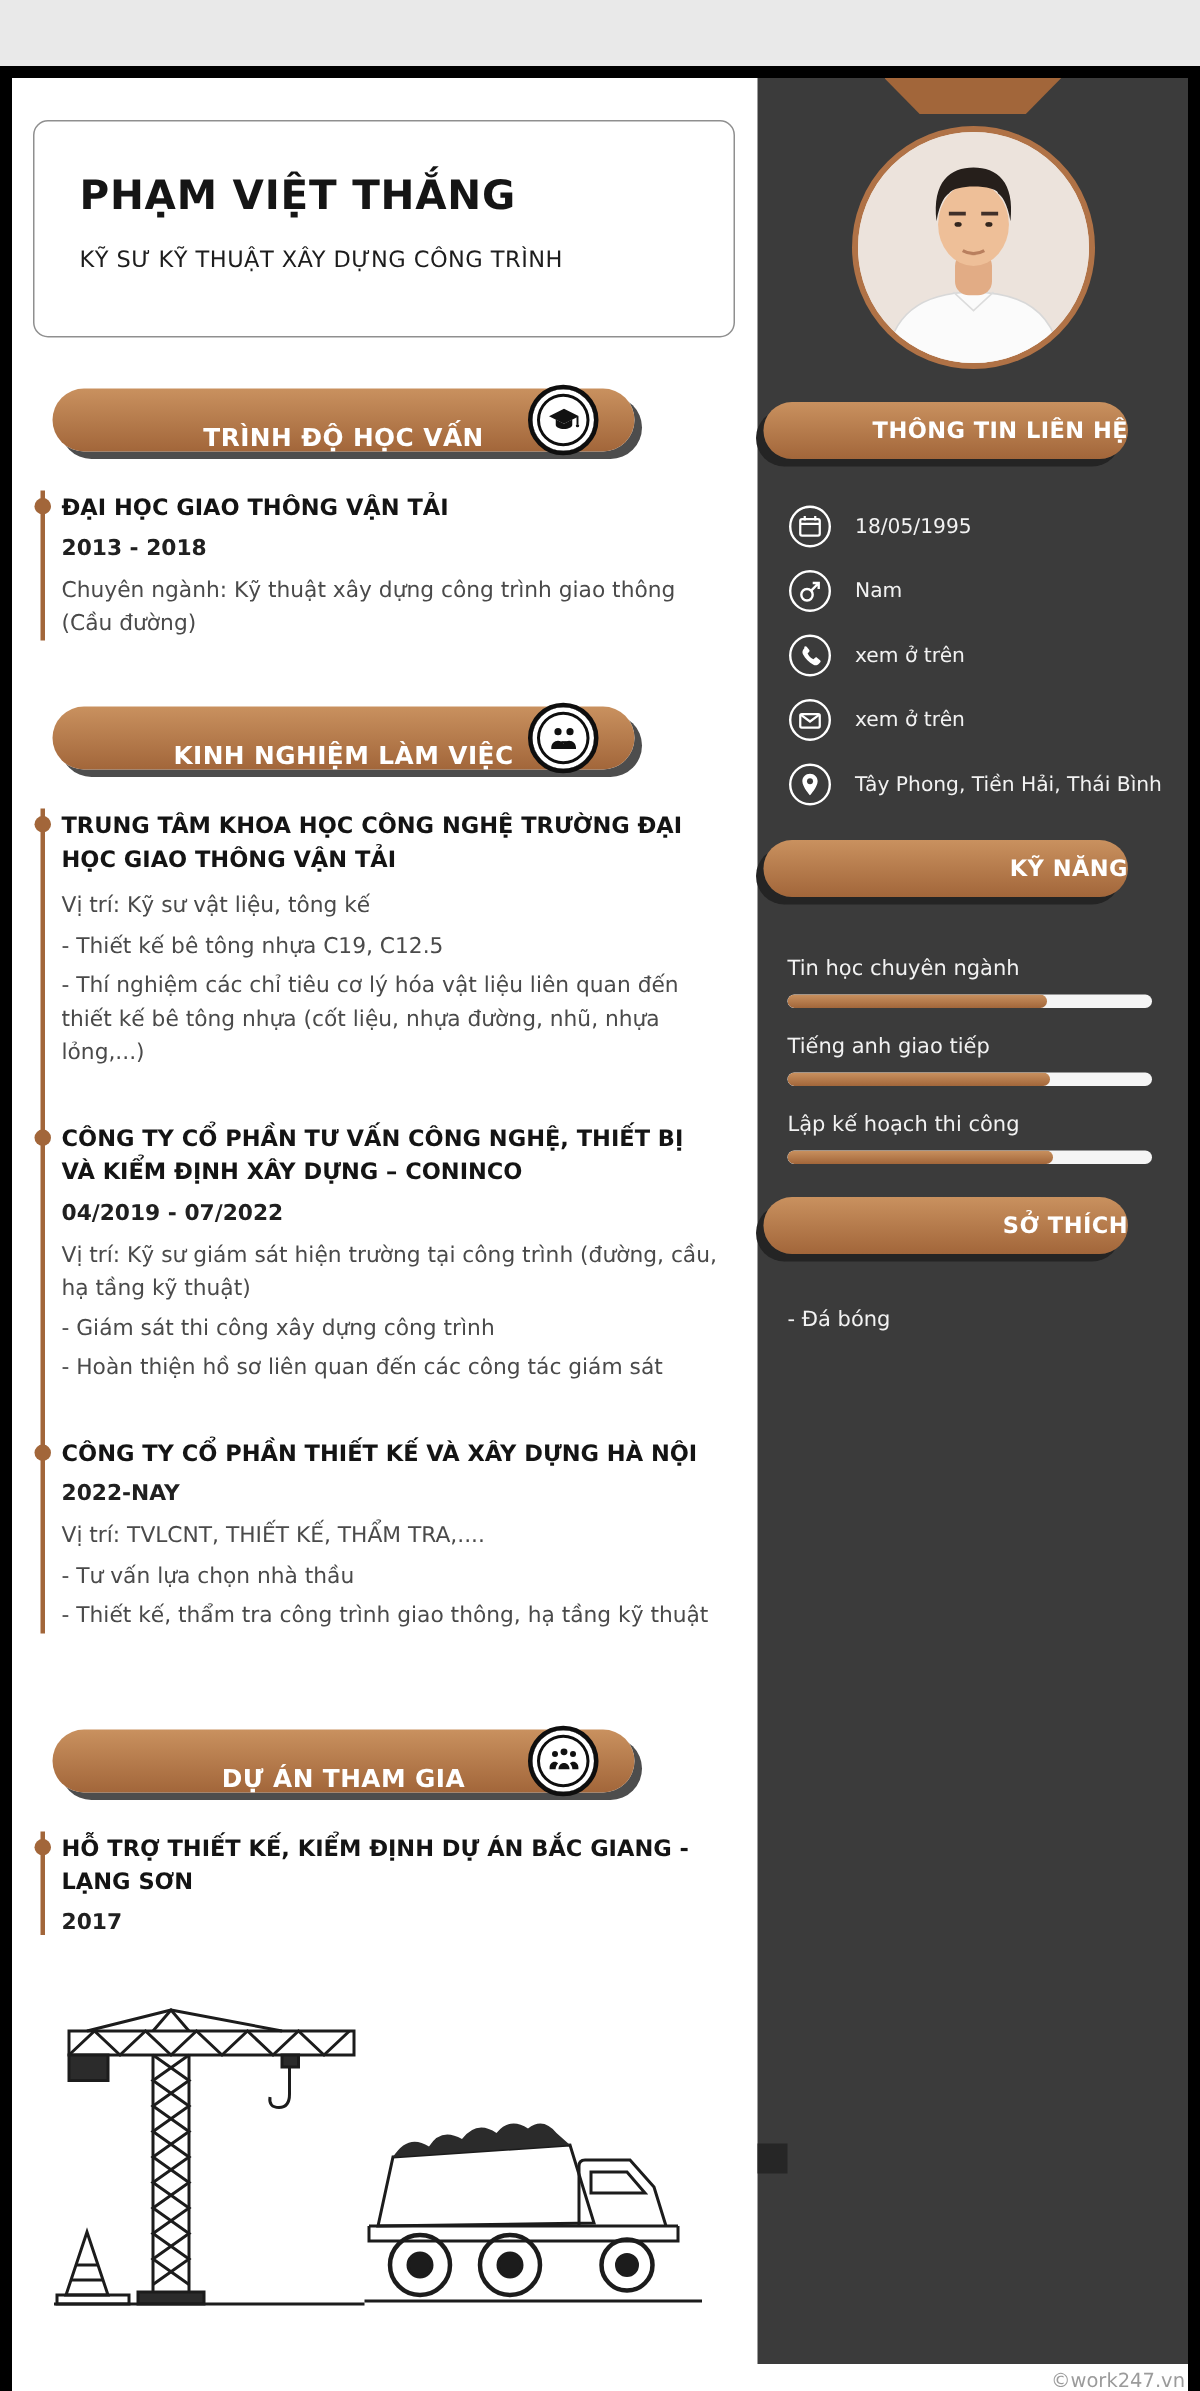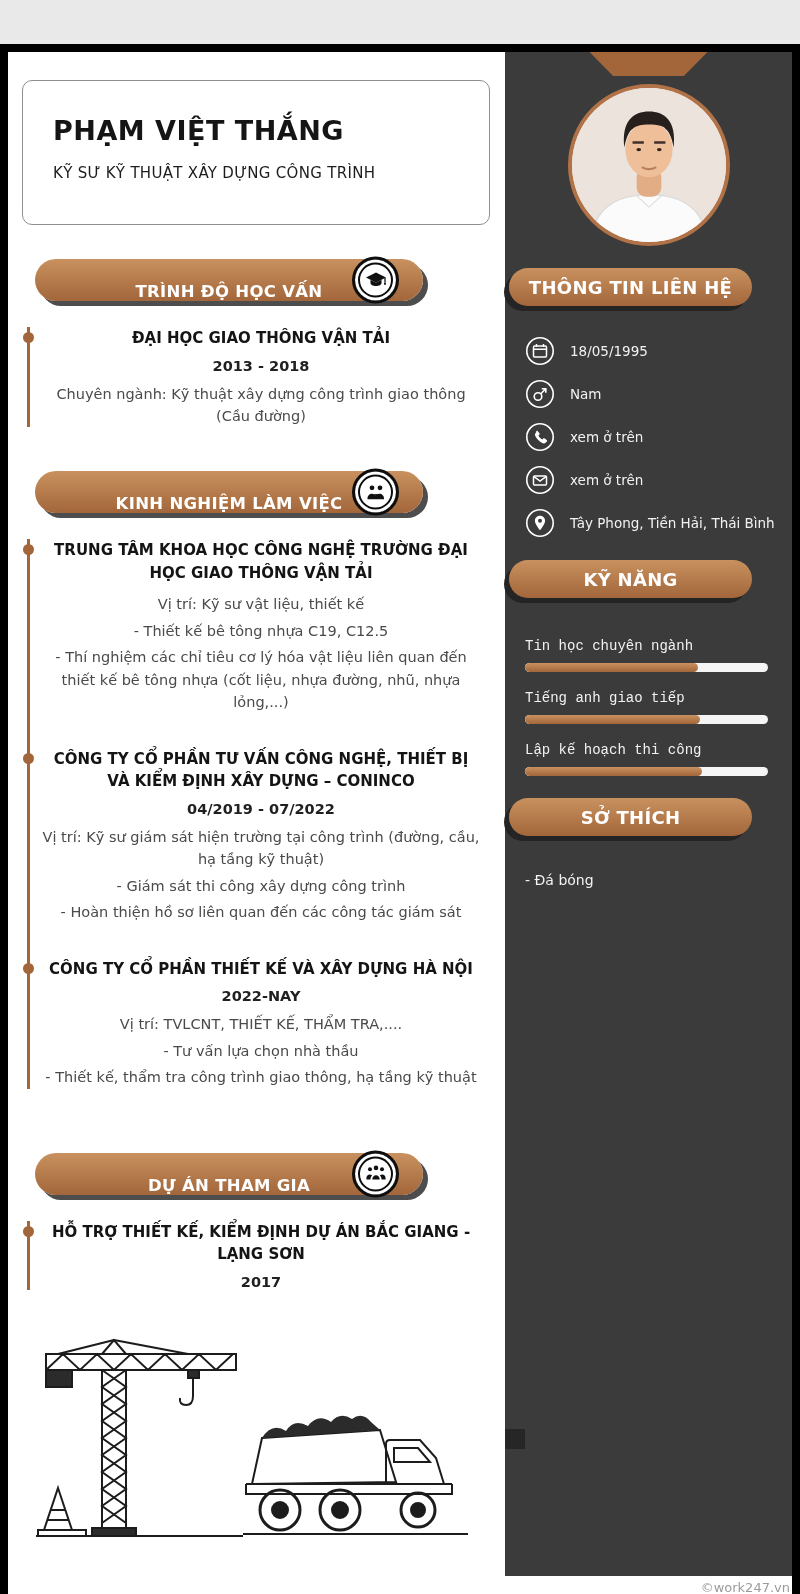--- a/index.html
+++ b/index.html
@@ -17,21 +17,21 @@
   .pill-row { position:relative; margin-left:13px; width:388px; }
   .pill { height:42px; border-radius:21px; background:linear-gradient(180deg,#c9915f 0%,#a2663a 100%);
           box-shadow:5px 5px 0 #4d4d4d; display:flex; align-items:flex-end; justify-content:center;
           color:#fff; font-weight:700; font-size:16.5px; letter-spacing:.3px; }
   .pill-circle { position:absolute; right:24px; top:50%; transform:translateY(-50%);
           width:47px; height:47px; border-radius:50%; background:#fff; border:3px solid #0e0e0e;
           box-shadow: inset 0 0 0 3px #fff, inset 0 0 0 5px #0e0e0e;
           display:flex; align-items:center; justify-content:center; }
   .pill-circle svg { width:24px; height:24px; }
 
-  .timeline { margin:26px 24px 44px 5px; padding-left:11px; border-left:3px solid #a2663a;text-align:center; }
+  .timeline { margin:26px 24px 44px 5px; padding-left:11px; border-left:3px solid #a2663a; }
   .timeline.projects { margin-bottom:0; }
   .entry { position:relative; margin-bottom:34px; }
   .entry:last-child { margin-bottom:0; }
   .entry::before { content:""; position:absolute; left:-18px; top:5px; width:11px; height:11px; border-radius:50%; background:#a2663a; }
   .entry h4 { font-size:15px; font-weight:700; color:#141414; line-height:1.5; }
   .period { margin-top:8px; font-size:14.5px; font-weight:700; color:#202020; }
   .desc { margin-top:9px; font-size:14.5px; color:#4a4a4a; line-height:1.55; }
   .desc + .desc { margin-top:4px; }
   .exp-timeline { margin-bottom:64px; }
 
@@ -40,32 +40,32 @@
   
   .sidebar { position:absolute; left:497px; top:0; width:287px; height:1524px; background:#3b3b3b; }
   .ribbon { width:118px; height:24px; margin:0 auto; background:#a2663a;
             clip-path:polygon(0 0,100% 0,80% 100%,20% 100%); }
   .avatar { width:162px; height:162px; margin:8px auto 0; border-radius:50%; border:4px solid #b07246;
             overflow:hidden; background:#ece3dc; }
   .avatar svg { width:100%; height:100%; display:block; }
 
   .side-pill { margin:22px 40px 0 4px; height:38px; border-radius:19px;
             background:linear-gradient(180deg,#c9915f 0%,#a2663a 100%);
-            box-shadow:-5px 5px 0 #242424; display:flex; align-items:center; justify-content:center;
-            color:#fff; font-weight:700; font-size:18px; letter-spacing:.3px; }
+            box-shadow:-5px 5px 0 #242424; display:flex; align-items:center; justify-content:flex-end;
+            color:#fff; font-weight:700; font-size:15px; letter-spacing:.3px; }
 
   .contact-list { list-style:none; margin:30px 14px 0 20px; }
   .contact-item { display:flex; align-items:center; gap:15px; margin-bottom:13px;
             color:#f2f2f2; font-size:13.5px; line-height:1.35; }
   .cicon { width:30px; height:30px; flex:0 0 30px; }
   .cicon svg { width:30px; height:30px; display:block; }
 
   .skills { margin:40px 24px 0 20px; }
   .skill { margin-bottom:18px; }
-  .skill-label { color:#f2f2f2; font-size:14px; margin-bottom:9px;font-family:Liberation Mono, monospace; }
+  .skill-label { color:#f2f2f2; font-size:14px; margin-bottom:9px; }
   .skill-track { height:9px; background:#f5f5f5; border-radius:5px; overflow:hidden; }
   .skill-fill { height:100%; background:linear-gradient(180deg,#c9915f,#a2663a); border-radius:5px; }
 
   .hobby { margin:36px 20px 0 20px; color:#f2f2f2; font-size:14px; }
   .deco-square { position:absolute; left:0; top:1377px; width:20px; height:20px; background:#262626; }
 
   
   .watermark { position:absolute; right:10px; top:1536px; font-size:13px; color:#9b9b9b; }
   .footer-bar { position:absolute; left:0; bottom:0; width:800px; height:32px; background:#3b3b3b; }
 </style>
@@ -112,21 +112,21 @@
             <circle cx="8" cy="7.3" r="2.4" fill="#111"></circle>
             <circle cx="16" cy="7.3" r="2.4" fill="#111"></circle>
             <path d="M3.5 18c0-2.6 2-4.7 4.5-4.7 1.5 0 2.9.8 3.7 2 .8-1.2 2.2-2 3.8-2 2.5 0 4.5 2.1 4.5 4.7v.8H3.5Z" fill="#111"></path>
             <rect x="10.2" y="13.6" width="3.6" height="1.6" fill="#111"></rect>
           </svg>
         </span>
       </div>
       <div class="timeline exp-timeline">
         <div class="entry">
           <h4>TRUNG TÂM KHOA HỌC CÔNG NGHỆ TRƯỜNG ĐẠI HỌC GIAO THÔNG VẬN TẢI</h4>
-          <p class="desc">Vị trí: Kỹ sư vật liệu, thiết kế</p>
+          <p class="desc">Vị trí: Kỹ sư vật liệu, tông kế</p>
           <p class="desc">- Thiết kế bê tông nhựa C19, C12.5</p>
           <p class="desc">- Thí nghiệm các chỉ tiêu cơ lý hóa vật liệu liên quan đến thiết kế bê tông nhựa (cốt liệu, nhựa đường, nhũ, nhựa lỏng,...)</p>
         </div>
         <div class="entry">
           <h4>CÔNG TY CỔ PHẦN TƯ VẤN CÔNG NGHỆ, THIẾT BỊ VÀ KIỂM ĐỊNH XÂY DỰNG – CONINCO</h4>
           <div class="period">04/2019 - 07/2022</div>
           <p class="desc">Vị trí: Kỹ sư giám sát hiện trường tại công trình (đường, cầu, hạ tầng kỹ thuật)</p>
           <p class="desc">- Giám sát thi công xây dựng công trình</p>
           <p class="desc">- Hoàn thiện hồ sơ liên quan đến các công tác giám sát</p>
         </div>

